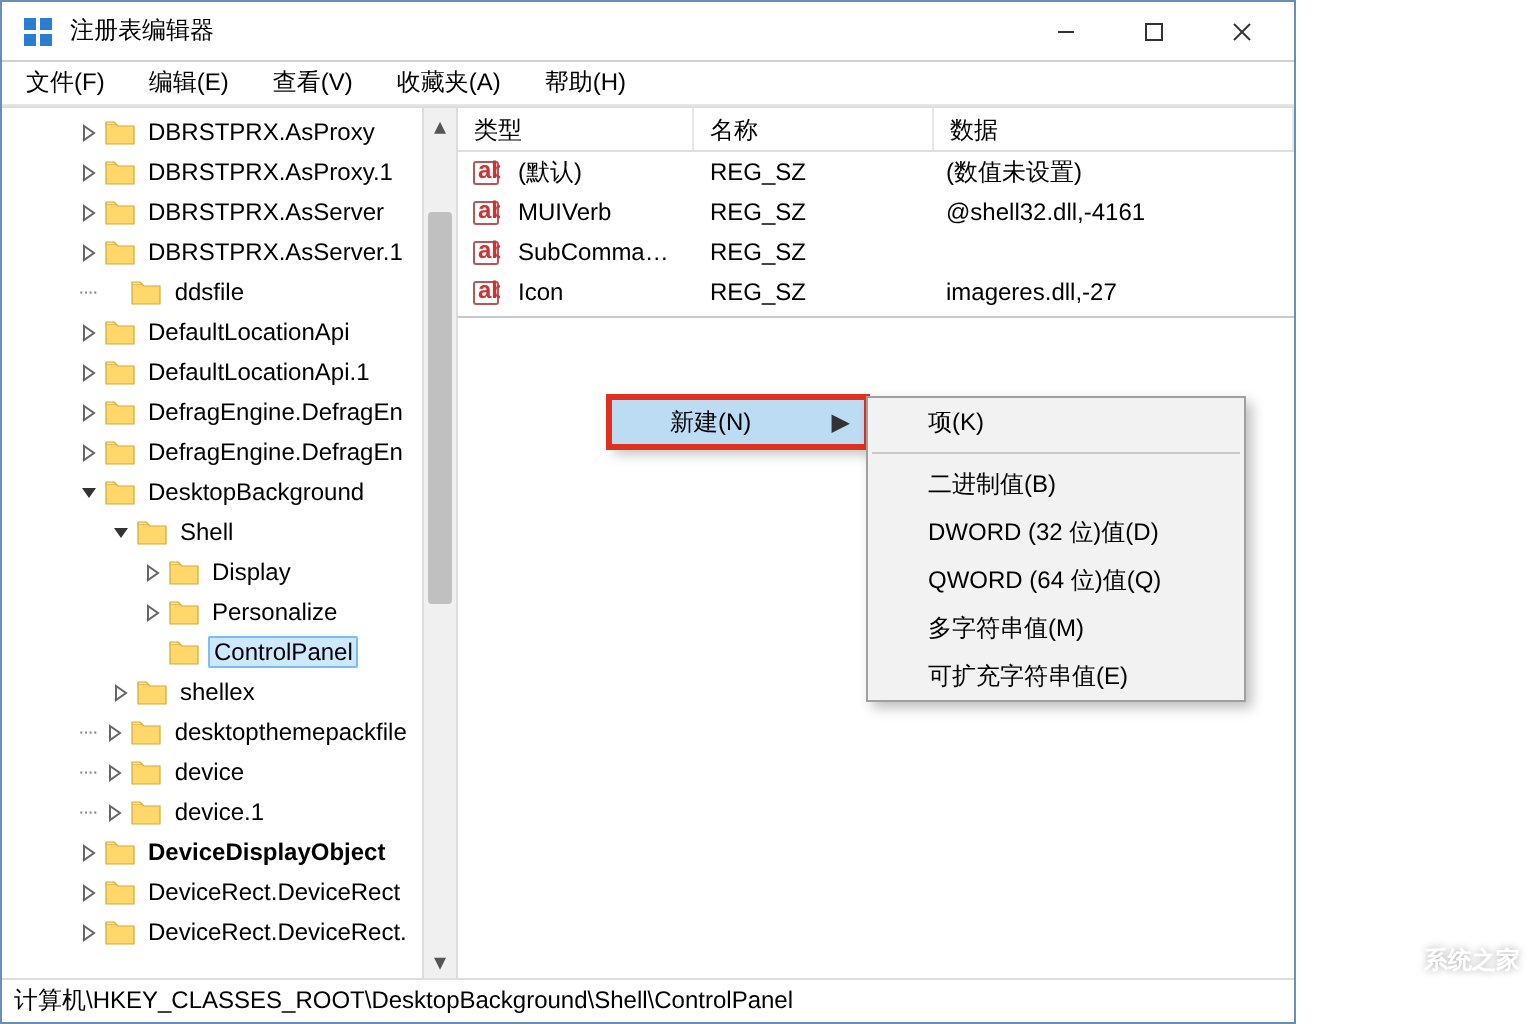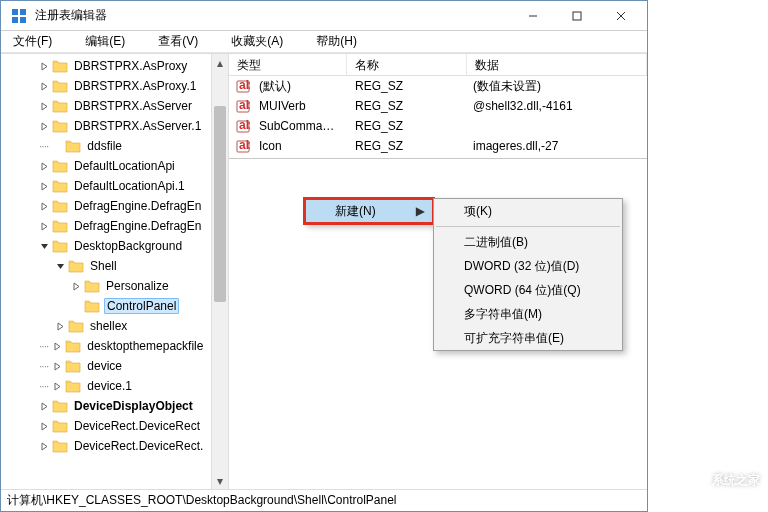--- a/index.html
+++ b/index.html
@@ -2,21 +2,21 @@
 <html><head>
 <meta charset="utf-8">
 <style>
   * { box-sizing: border-box; margin: 0; padding: 0; font-family: "Microsoft YaHei", "Segoe UI", sans-serif; font-size: 12px; }
   body { width: 768px; height: 512px; background: #fff; overflow: hidden; position: relative; }
   .window { width: 648px; height: 512px; border: 1px solid #6a8fb5; display: flex; flex-direction: column; background: #fff; }
   .titlebar { height: 30px; display: flex; align-items: center; padding: 0 4px; border-bottom: 1px solid #d0d0d0; }
   .titlebar .app-icon { width: 16px; height: 16px; margin: 0 6px; display: inline-block; }
   .titlebar .title { flex: 1; padding-left: 2px; }
   .titlebar .wbtn { width: 44px; height: 30px; display: flex; align-items: center; justify-content: center; color: #333; }
-  .menubar { height: 22px; display: flex; align-items: center; padding: 0 6px; gap: 21px; border-bottom: 1px solid #e5e5e5; }
+  .menubar { height: 22px; display: flex; align-items: center; padding: 0 6px; gap: 10px; border-bottom: 1px solid #e5e5e5; }
   .menubar span { padding: 2px 6px; }
   .content { flex: 1; display: flex; border-top: 1px solid #ddd; min-height: 0; }
   .tree { width: 228px; border-right: 1px solid #ddd; overflow: hidden; position: relative; background: #fff; }
   .tree-inner { padding: 2px 0; }
   .row { display: flex; align-items: center; height: 20px; white-space: nowrap; }
   .ar { width: 11px; height: 11px; margin-right: 2px; display: inline-flex; align-items: center; justify-content: center; color: #666; }
   .fd { width: 16px; height: 14px; margin-right: 4px; display: inline-block; }
   .lbl { padding: 0 2px; }
   .sel { background: #cde8ff; border: 1px solid #7abdf7; border-radius: 1px; }
   .dots { color: #888; font-size: 10px; padding-right: 4px; letter-spacing: -1px;}
@@ -218,20 +218,32 @@
           <div class="row" style="padding-left: 70px;">
             <span class="ar">
               <svg width="9" height="9">
                 <path d="M2 1 L7 4.5 L2 8 Z" fill="none" stroke="#666"></path>
               </svg>
             </span>
             <span class="fd"><svg viewBox="0 0 16 14">
                 <path d="M1 3 L6 3 L7 4 L15 4 L15 13 L1 13 Z" fill="#ffd76a" stroke="#d6a938" stroke-width="0.6"></path>
                 <path d="M1 3 L1 2 L5 2 L6 3" fill="#ffe39a" stroke="#d6a938" stroke-width="0.6"></path>
               </svg></span>
+            <span class="lbl">Display</span>
+          </div>
+          <div class="row" style="padding-left: 70px;">
+            <span class="ar">
+              <svg width="9" height="9">
+                <path d="M2 1 L7 4.5 L2 8 Z" fill="none" stroke="#666"></path>
+              </svg>
+            </span>
+            <span class="fd"><svg viewBox="0 0 16 14">
+                <path d="M1 3 L6 3 L7 4 L15 4 L15 13 L1 13 Z" fill="#ffd76a" stroke="#d6a938" stroke-width="0.6"></path>
+                <path d="M1 3 L1 2 L5 2 L6 3" fill="#ffe39a" stroke="#d6a938" stroke-width="0.6"></path>
+              </svg></span>
             <span class="lbl">Personalize</span>
           </div>
           <div class="row" style="padding-left: 70px;">
             <span class="ar"></span>
             <span class="fd"><svg viewBox="0 0 16 14">
                 <path d="M1 3 L6 3 L7 4 L15 4 L15 13 L1 13 Z" fill="#ffd76a" stroke="#d6a938" stroke-width="0.6"></path>
                 <path d="M1 3 L1 2 L5 2 L6 3" fill="#ffe39a" stroke="#d6a938" stroke-width="0.6"></path>
               </svg></span>
             <span class="lbl sel">ControlPanel</span>
           </div>

